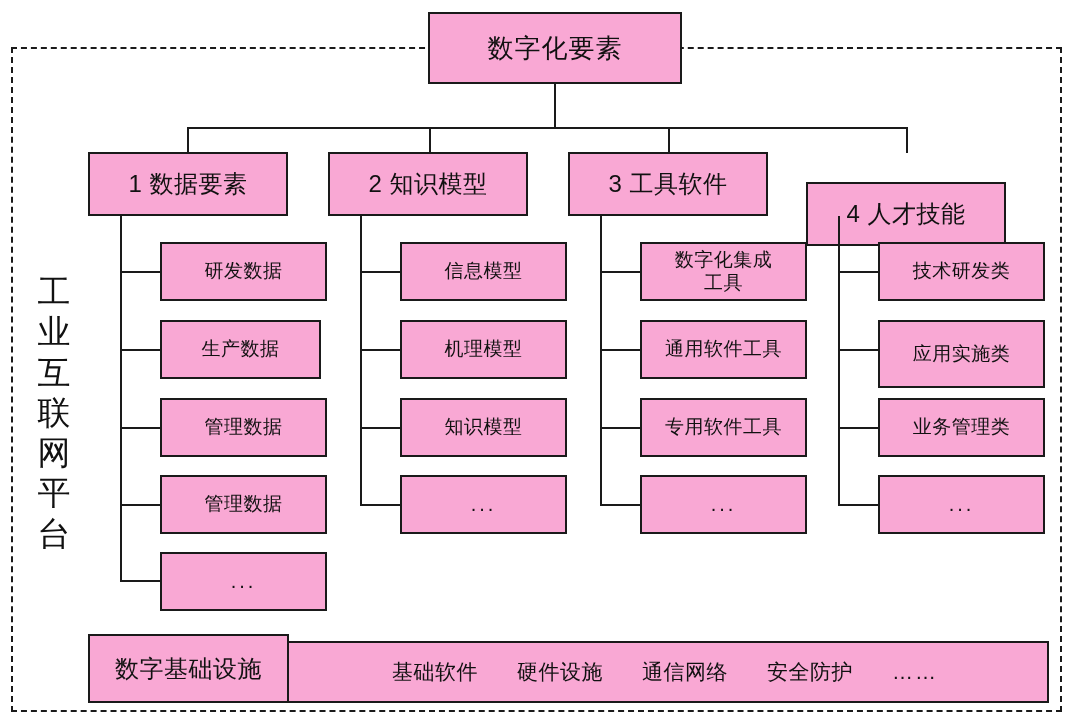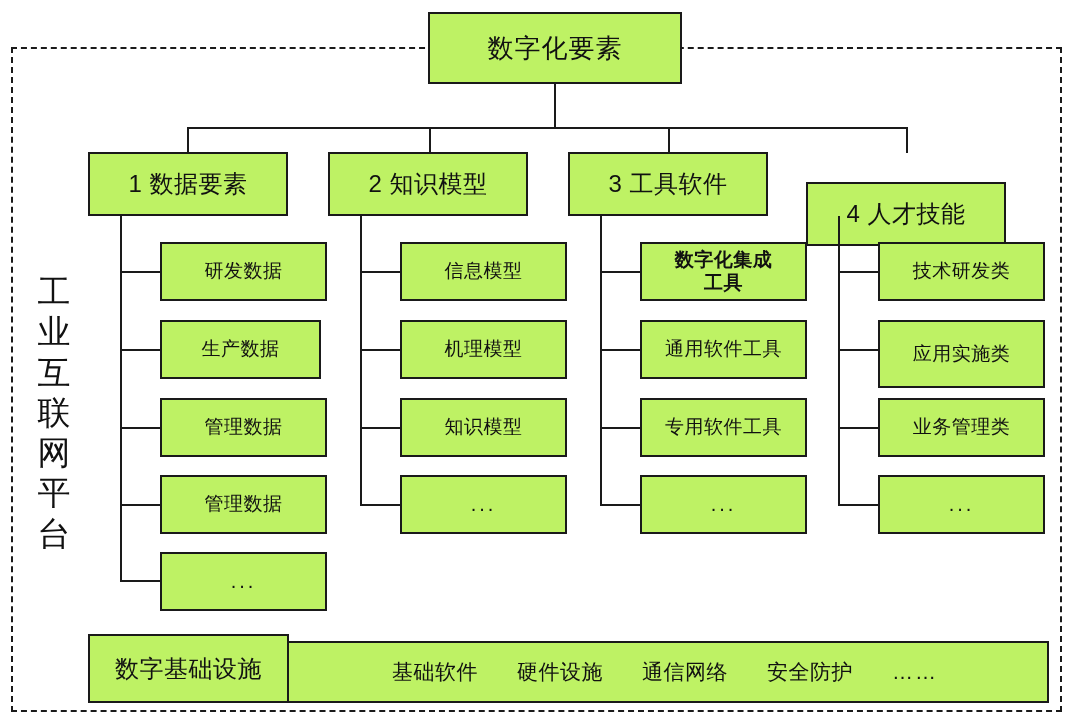--- a/index.html
+++ b/index.html
@@ -47,21 +47,21 @@
     color: #111;
     white-space: pre;
     text-align: center;
   }
   .vertical-label span { display: block; }
 
   
   .box {
     position: absolute;
     box-sizing: border-box;
-    background: #bef264;
+    background: #f9a8d4;
     border: 2.6px solid #1a1a1a;
     display: flex;
     align-items: center;
     justify-content: center;
     text-align: center;
     color: #111;
   }
   .box-root {
     font-size: 26px;
     letter-spacing: 1px;
@@ -184,21 +184,21 @@
 
   <div class="box box-cat" style="left:568px; top:152px; width:200px; height:64px;">
     <span>3 工具软件</span>
   </div>
   <div class="ln ln-v" style="left:600px; top:216px; height:288px;"></div>
   <div class="ln ln-h" style="left:600px; top:271px; width:41px;"></div>
   <div class="ln ln-h" style="left:600px; top:349px; width:41px;"></div>
   <div class="ln ln-h" style="left:600px; top:427px; width:41px;"></div>
   <div class="ln ln-h" style="left:600px; top:504px; width:41px;"></div>
 
-  <div class="box box-leaf" style="left:640px; top:242px; width:167px; height:59px; white-space:pre-line;font-weight:bold;">
+  <div class="box box-leaf" style="left:640px; top:242px; width:167px; height:59px; white-space:pre-line;">
     <span>数字化集成
 工具</span>
   </div>
   <div class="box box-leaf" style="left:640px; top:320px; width:167px; height:59px;">
     <span>通用软件工具</span>
   </div>
   <div class="box box-leaf" style="left:640px; top:398px; width:167px; height:59px;">
     <span>专用软件工具</span>
   </div>
   <div class="box box-leaf ellipsis" style="left:640px; top:475px; width:167px; height:59px;">

